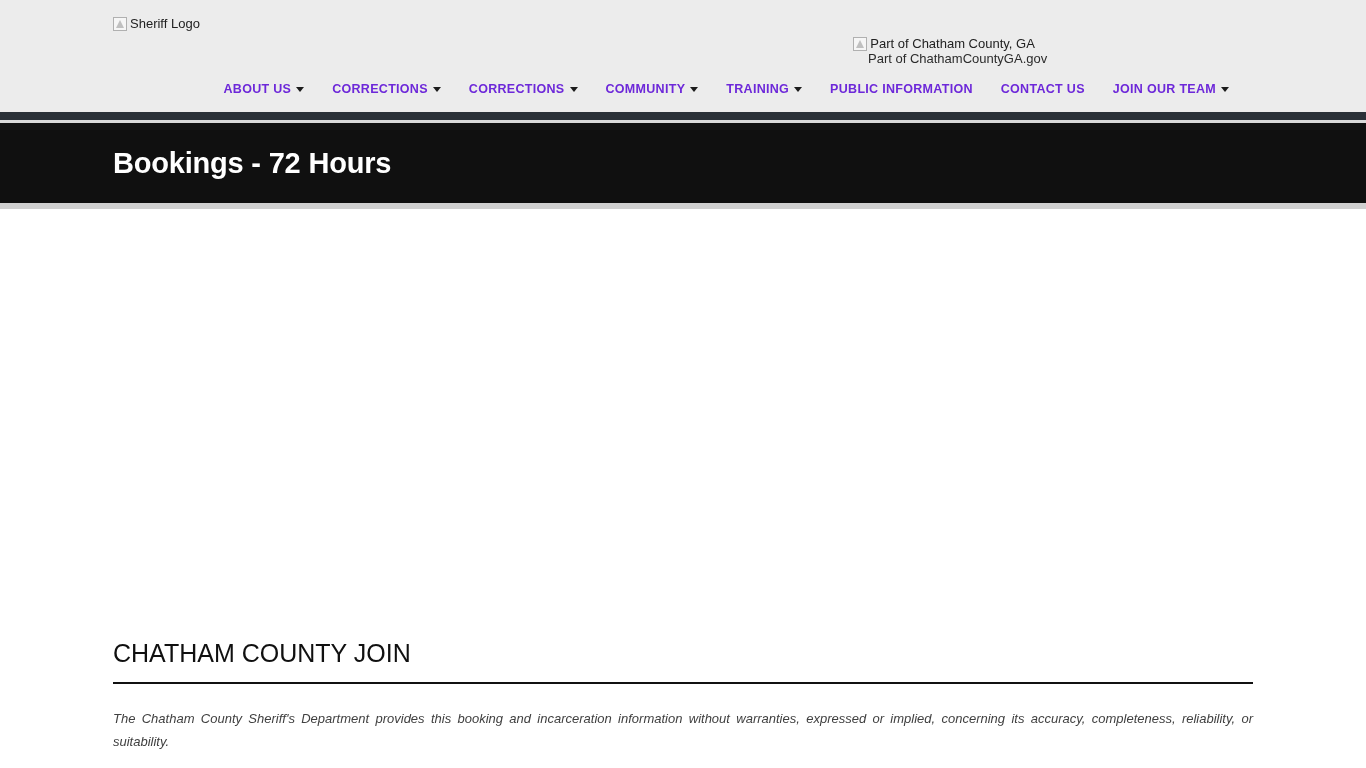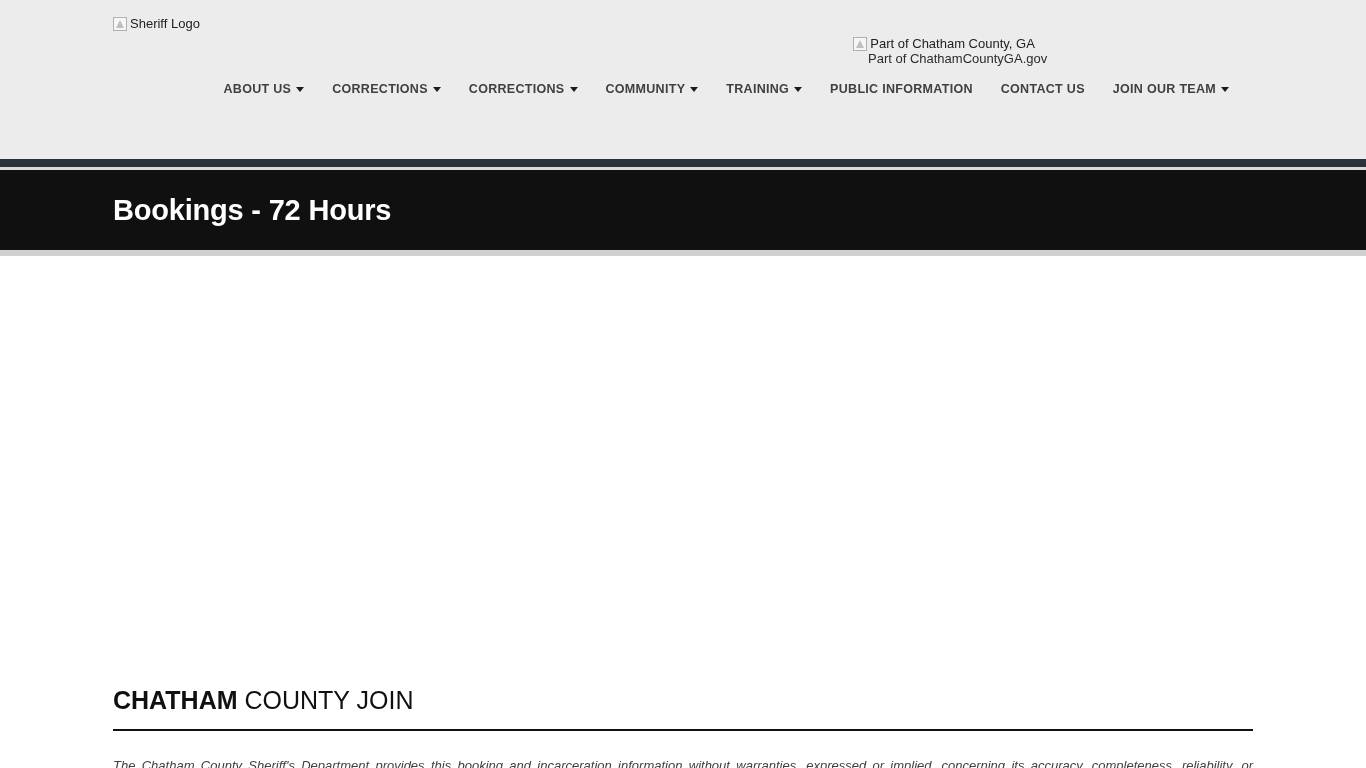--- a/index.html
+++ b/index.html
@@ -10,21 +10,21 @@
     width: 1366px;
     height: 768px;
     background: #ffffff;
     font-family: "Liberation Sans", sans-serif;
     overflow: hidden;
   }
 
   
   .header {
     background: #ececec;
-    height: 159px;
+    height: 112px;
     position: relative;
     box-sizing: border-box;
   }
   .brand-row {
     position: absolute;
     top: 16px;
     left: 113px;
     display: flex;
     align-items: center;
   }
@@ -89,21 +89,21 @@
     left: 0;
     right: 0;
     display: flex;
     justify-content: flex-end;
     padding-right: 123px;
     box-sizing: border-box;
   }
   .nav-item {
     font-size: 12.5px;
     font-weight: bold;
-    color: #404040;
+    color: #6d28d9;
     letter-spacing: 0.3px;
     padding: 6px 14px;
     cursor: pointer;
     white-space: nowrap;
     display: flex;
     align-items: center;
   }
   .caret {
     display: inline-block;
     margin-left: 5px;
@@ -158,21 +158,21 @@
   }
   .section-heading {
     font-size: 25px;
     color: #101010;
     font-weight: 400;
     margin: 0;
     padding-bottom: 14px;
     border-bottom: 2px solid #111111;
   }
   .section-heading b {
-    font-weight: bold;
+    font-weight: normal;
   }
   .disclaimer {
     font-size: 13px;
     color: #404040;
     line-height: 1.75;
     text-align: justify;
     margin-top: 24px;
     width: 1140px;
     font-style: italic;
   }

